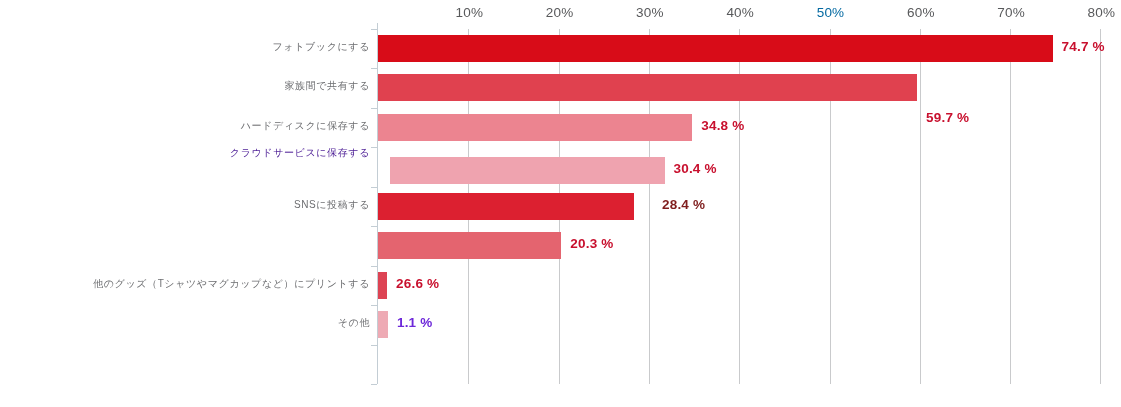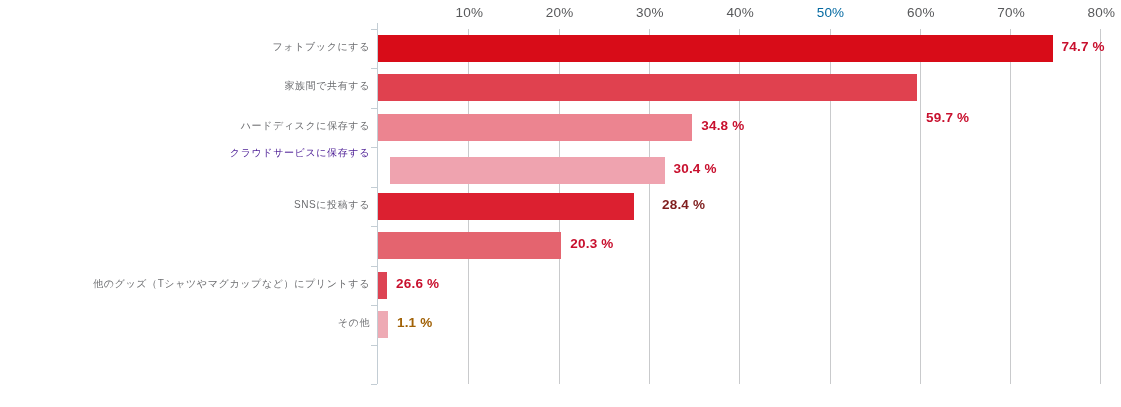--- a/index.html
+++ b/index.html
@@ -182,18 +182,18 @@
       <div class="bar-row" style="top: 197.222px;">
         <div class="bar" style="width: 183.309px; background: rgb(228, 100, 111);"></div>
         <div class="bar-value" style="left: 192.309px; color: rgb(200, 16, 46);">20.3 %</div>
       </div>
       <div class="bar-row" style="top: 236.667px;">
         <div class="bar" style="width: 9.03px; background: rgb(221, 67, 83);"></div>
         <div class="bar-value" style="left: 18.03px; color: rgb(200, 16, 46);">26.6 %</div>
       </div>
       <div class="bar-row" style="top: 276.111px;">
         <div class="bar" style="width: 9.933px; background: rgb(238, 170, 180);"></div>
-        <div class="bar-value" style="left: 18.933px; color: #a16207;">1.1 %</div>
+        <div class="bar-value" style="left: 18.933px; color: #6d28d9;">1.1 %</div>
       </div>
       <div class="bar-row" style="top: 315.556px;"></div>
     </div>
 
 </div>
 
 </body></html>

